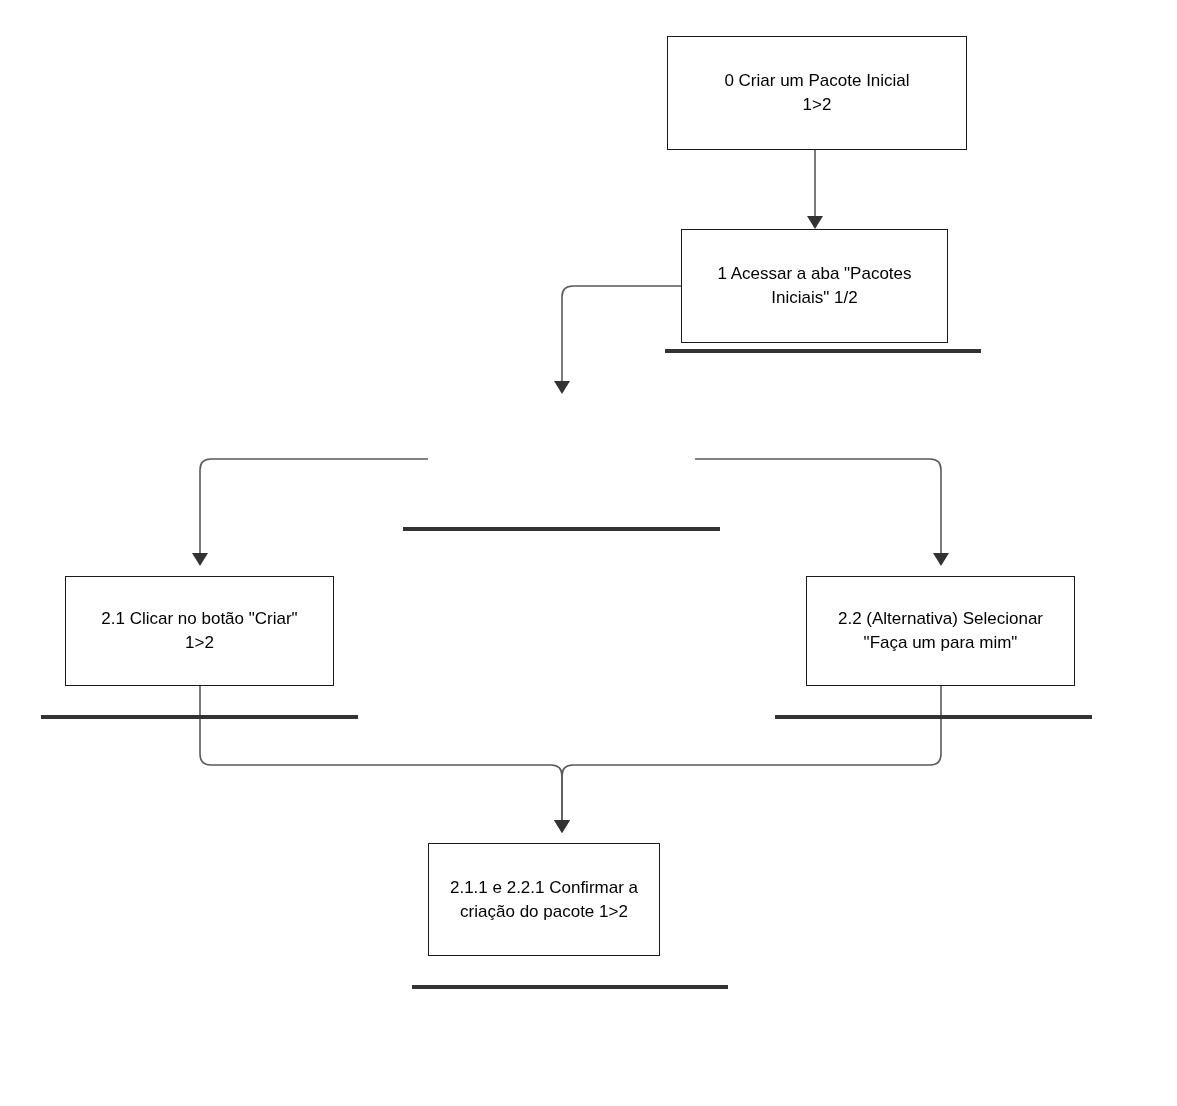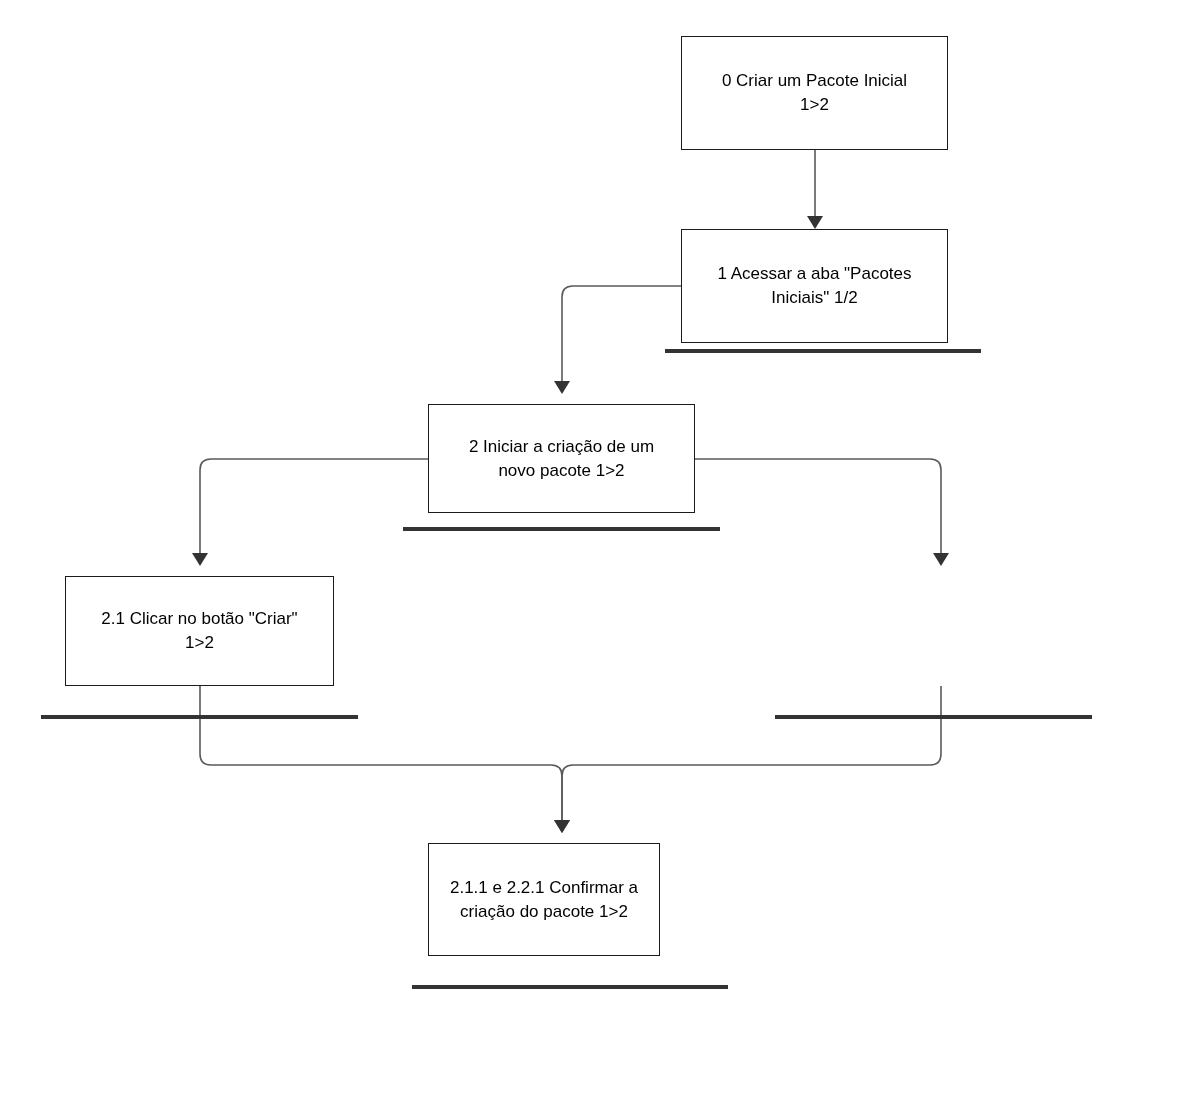--- a/index.html
+++ b/index.html
@@ -74,39 +74,39 @@
   </svg>
 
   <div id="rule-bars">
       <div class="rule-bar" style="left: 665px; top: 349px; width: 316px; background: rgb(51, 51, 51);"></div>
       <div class="rule-bar" style="left: 403px; top: 527px; width: 317px; background: rgb(51, 51, 51);"></div>
       <div class="rule-bar" style="left: 41px; top: 715px; width: 317px; background: rgb(51, 51, 51);"></div>
       <div class="rule-bar" style="left: 775px; top: 715px; width: 317px; background: rgb(51, 51, 51);"></div>
       <div class="rule-bar" style="left: 412px; top: 985px; width: 316px; background: rgb(51, 51, 51);"></div>
     </div>
 
-  <div class="node" style="left:681px; top:36px; width:267px; height:114px;">
+  <div class="node" style="left:667px; top:36px; width:300px; height:114px;">
     <span class="node-label">0 Criar um Pacote Inicial
 1&gt;2</span>
   </div>
 
   <div class="node" style="left:681px; top:229px; width:267px; height:114px;">
     <span class="node-label">1 Acessar a aba "Pacotes
 Iniciais" 1/2</span>
   </div>
 
-  <div class="node" style="left:428px; top:404px; width:267px; height:109px;">
-    <span class="node-label">2 Iniciar a criação de um
-novo pacote 1&gt;2</span>
-  </div>
 
   <div class="node" style="left:65px; top:576px; width:269px; height:110px;">
     <span class="node-label">2.1 Clicar no botão "Criar"
 1&gt;2</span>
   </div>
 
+  <div class="node" style="left:806px; top:576px; width:269px; height:110px;">
+    <span class="node-label">2.2 (Alternativa) Selecionar
+"Faça um para mim"</span>
+  </div>
 
   <div class="node" style="left:428px; top:843px; width:232px; height:113px;">
     <span class="node-label">2.1.1 e 2.2.1 Confirmar a
 criação do pacote 1&gt;2</span>
   </div>
 
 </div>
 
 </body></html>

